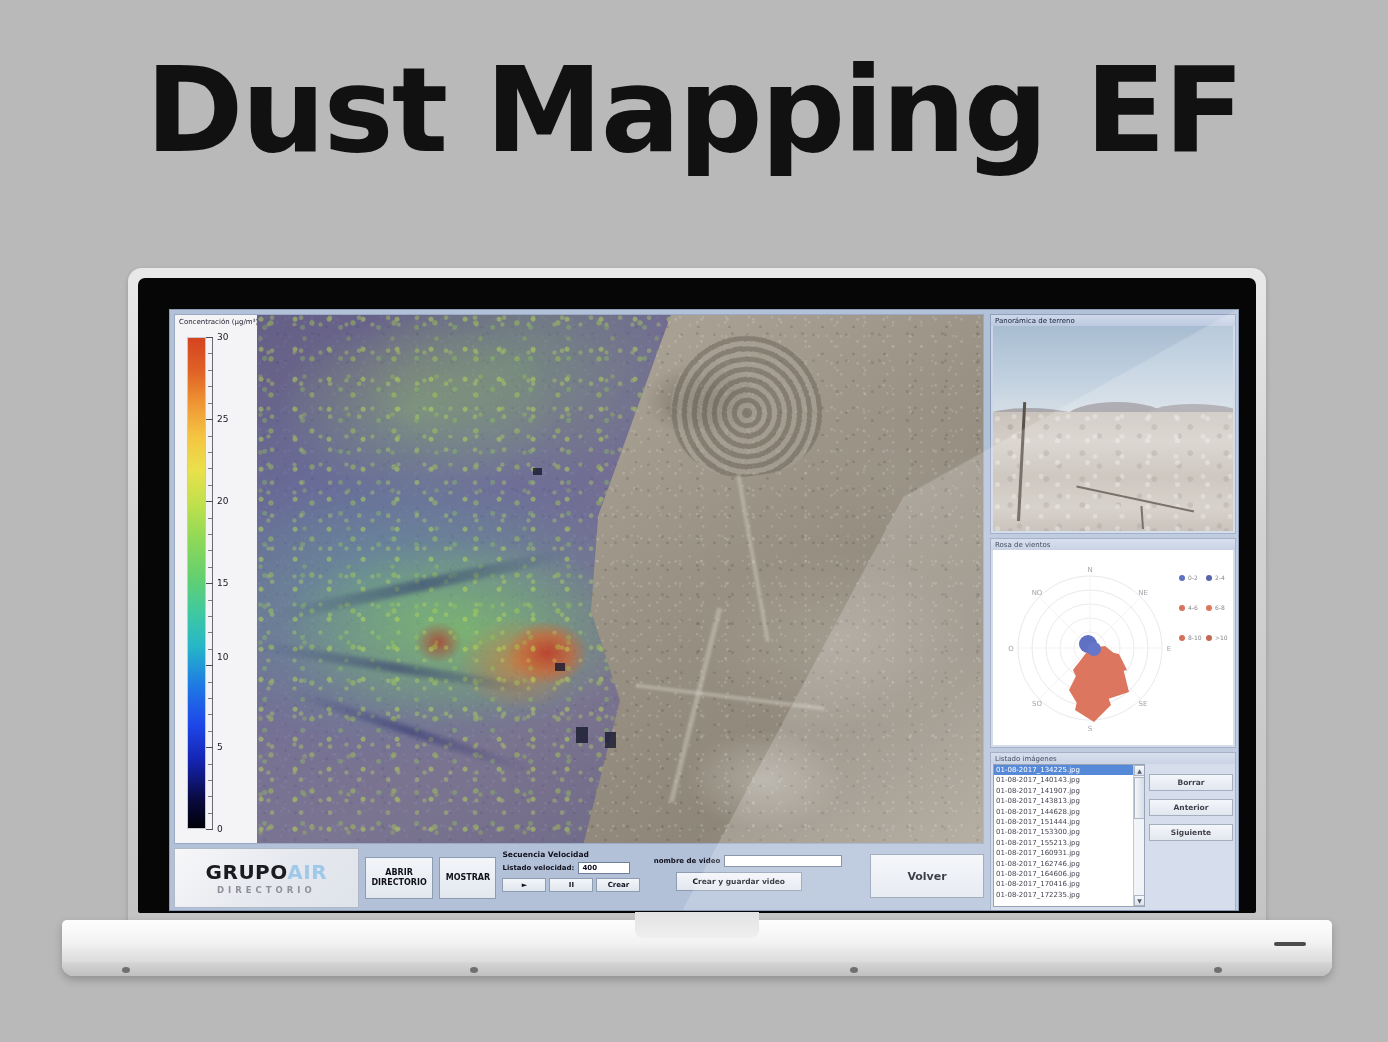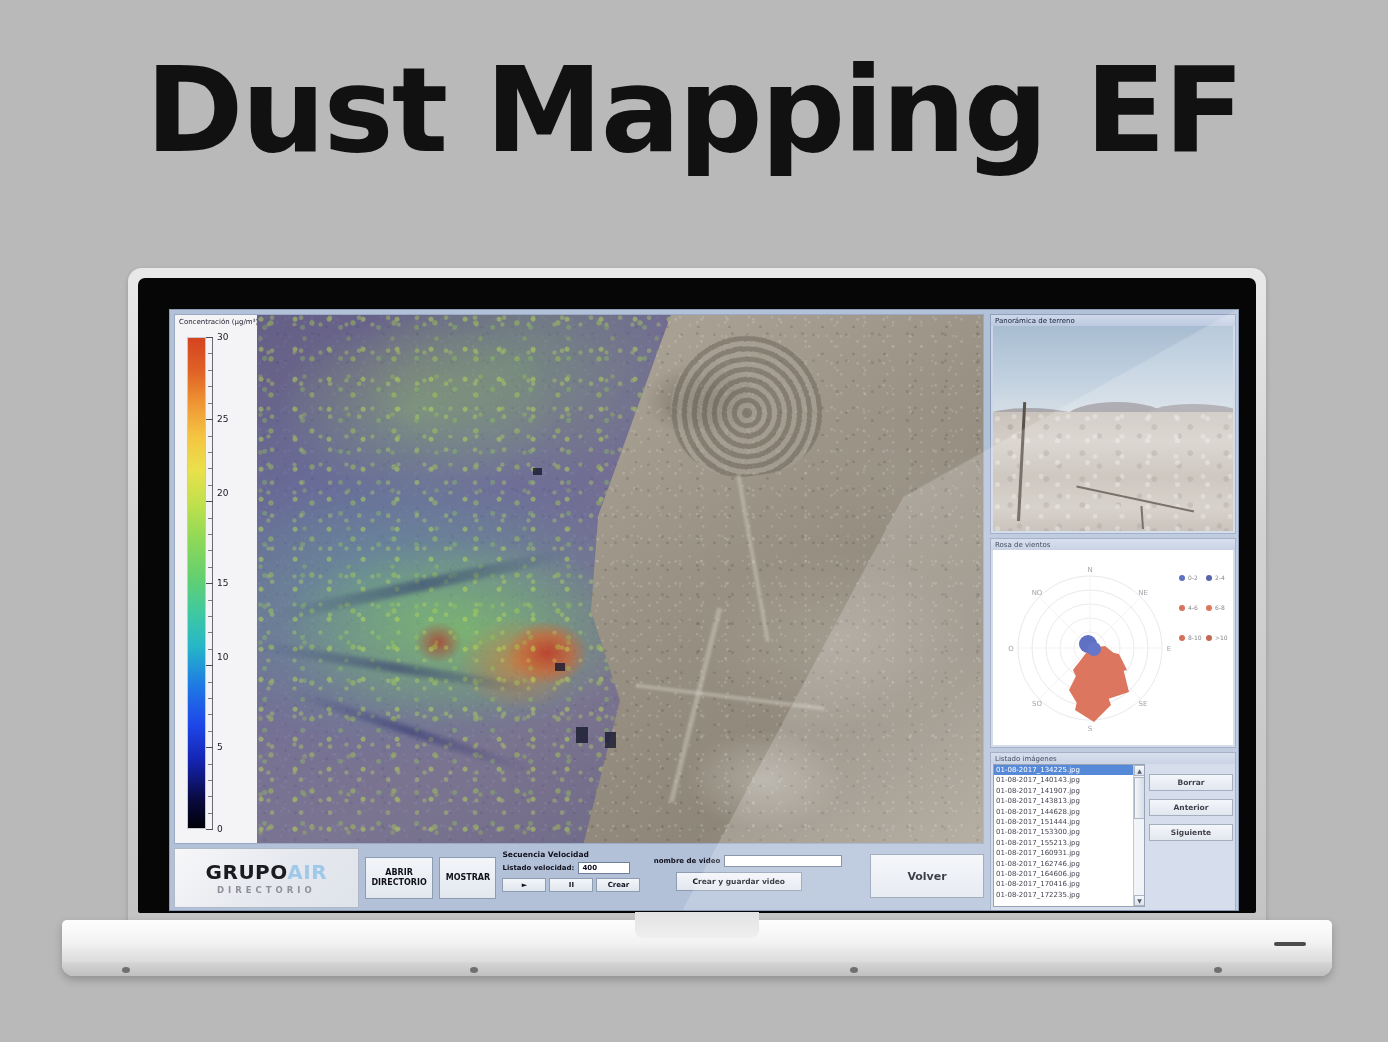--- a/index.html
+++ b/index.html
@@ -630,21 +630,21 @@
                 <div class="cb-minor" style="top:383px"></div>
                 <div class="cb-minor" style="top:399px"></div>
                 <div class="cb-minor" style="top:416px"></div>
                 <div class="cb-minor" style="top:449px"></div>
                 <div class="cb-minor" style="top:465px"></div>
                 <div class="cb-minor" style="top:481px"></div>
                 <div class="cb-minor" style="top:498px"></div>
 
                 <div class="cb-lbl" style="top:22px">30</div>
                 <div class="cb-lbl" style="top:104px">25</div>
-                <div class="cb-lbl" style="top:178px">20</div>
+                <div class="cb-lbl" style="top:186px">20</div>
                 <div class="cb-lbl" style="top:268px">15</div>
                 <div class="cb-lbl" style="top:342px">10</div>
                 <div class="cb-lbl" style="top:432px">5</div>
                 <div class="cb-lbl" style="top:514px">0</div>
               </div>
 
               <div id="map-canvas">
                 <div class="aerial"></div>
                 <div class="aerial-speckle"></div>
                 <div class="pit"></div>

